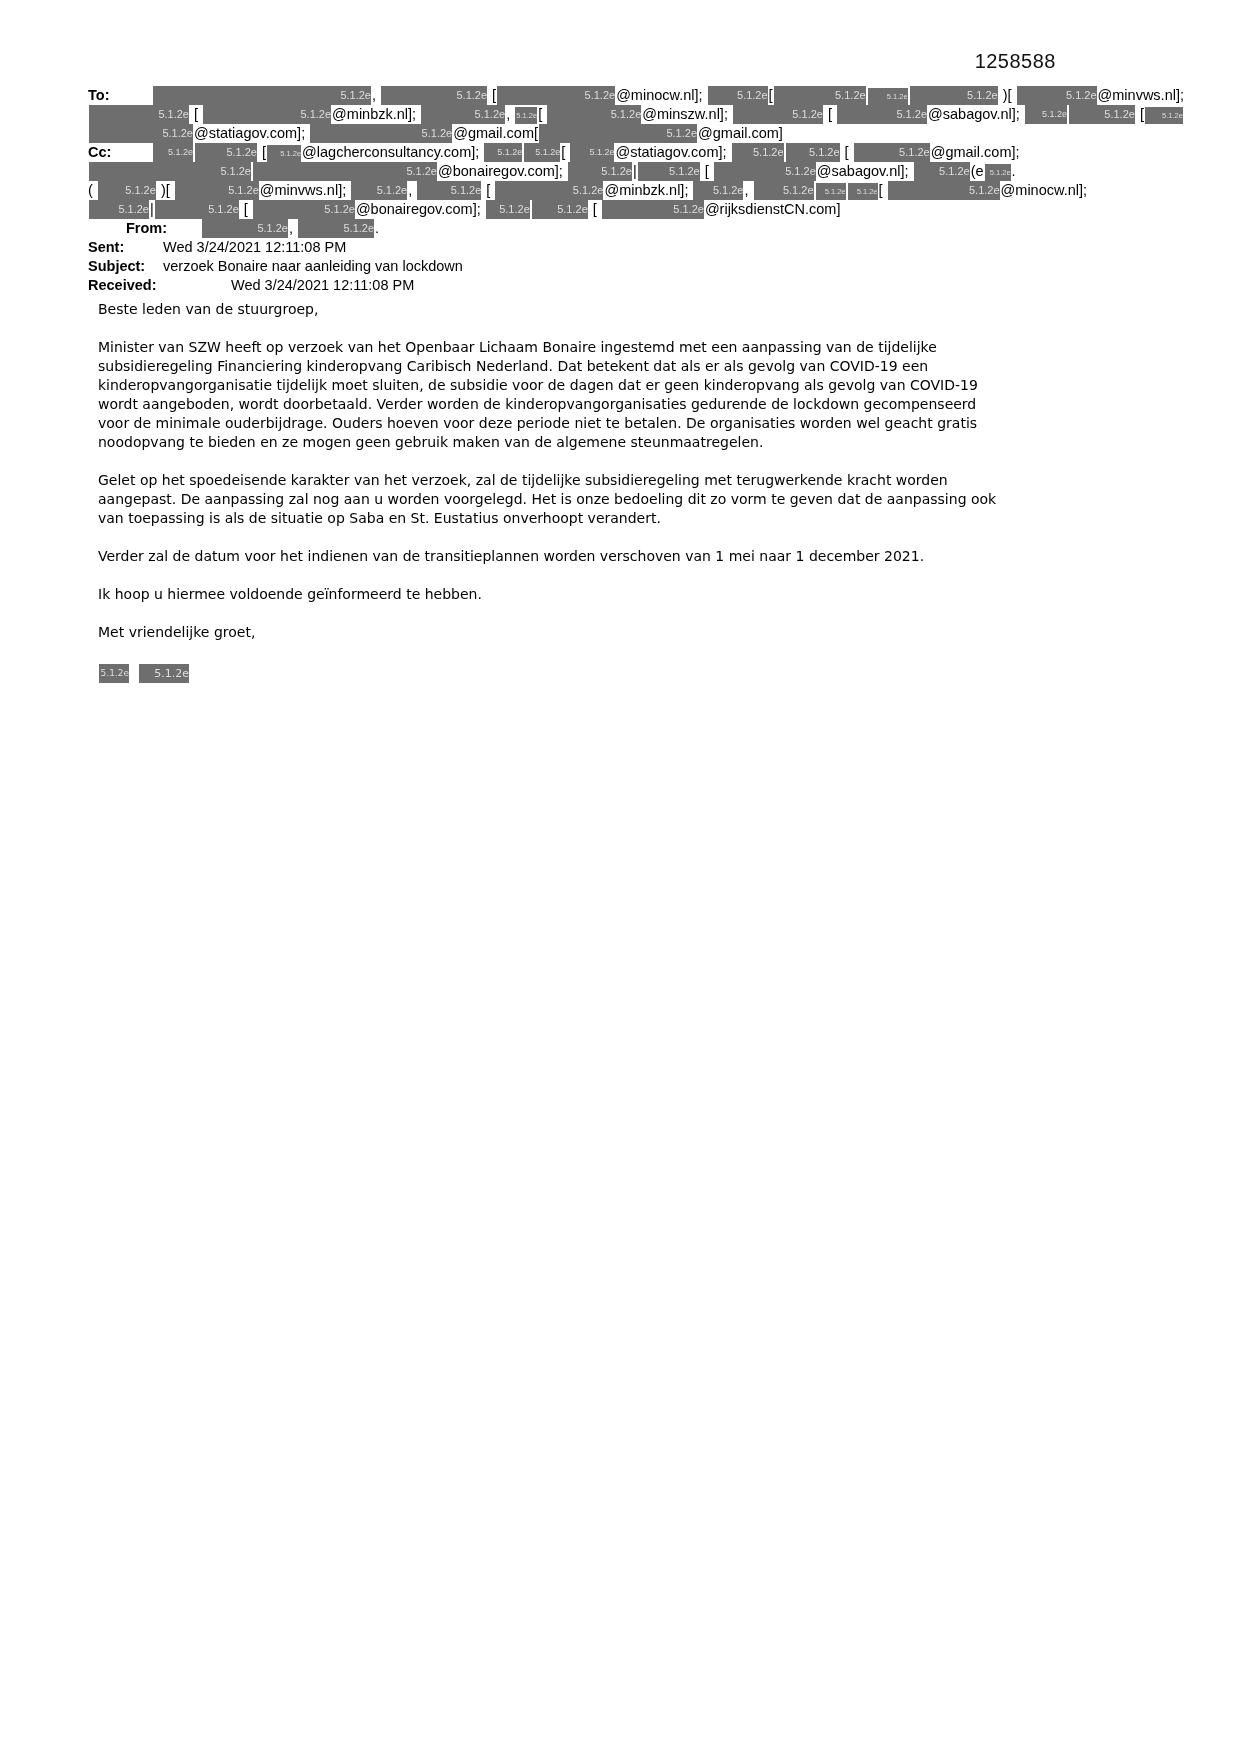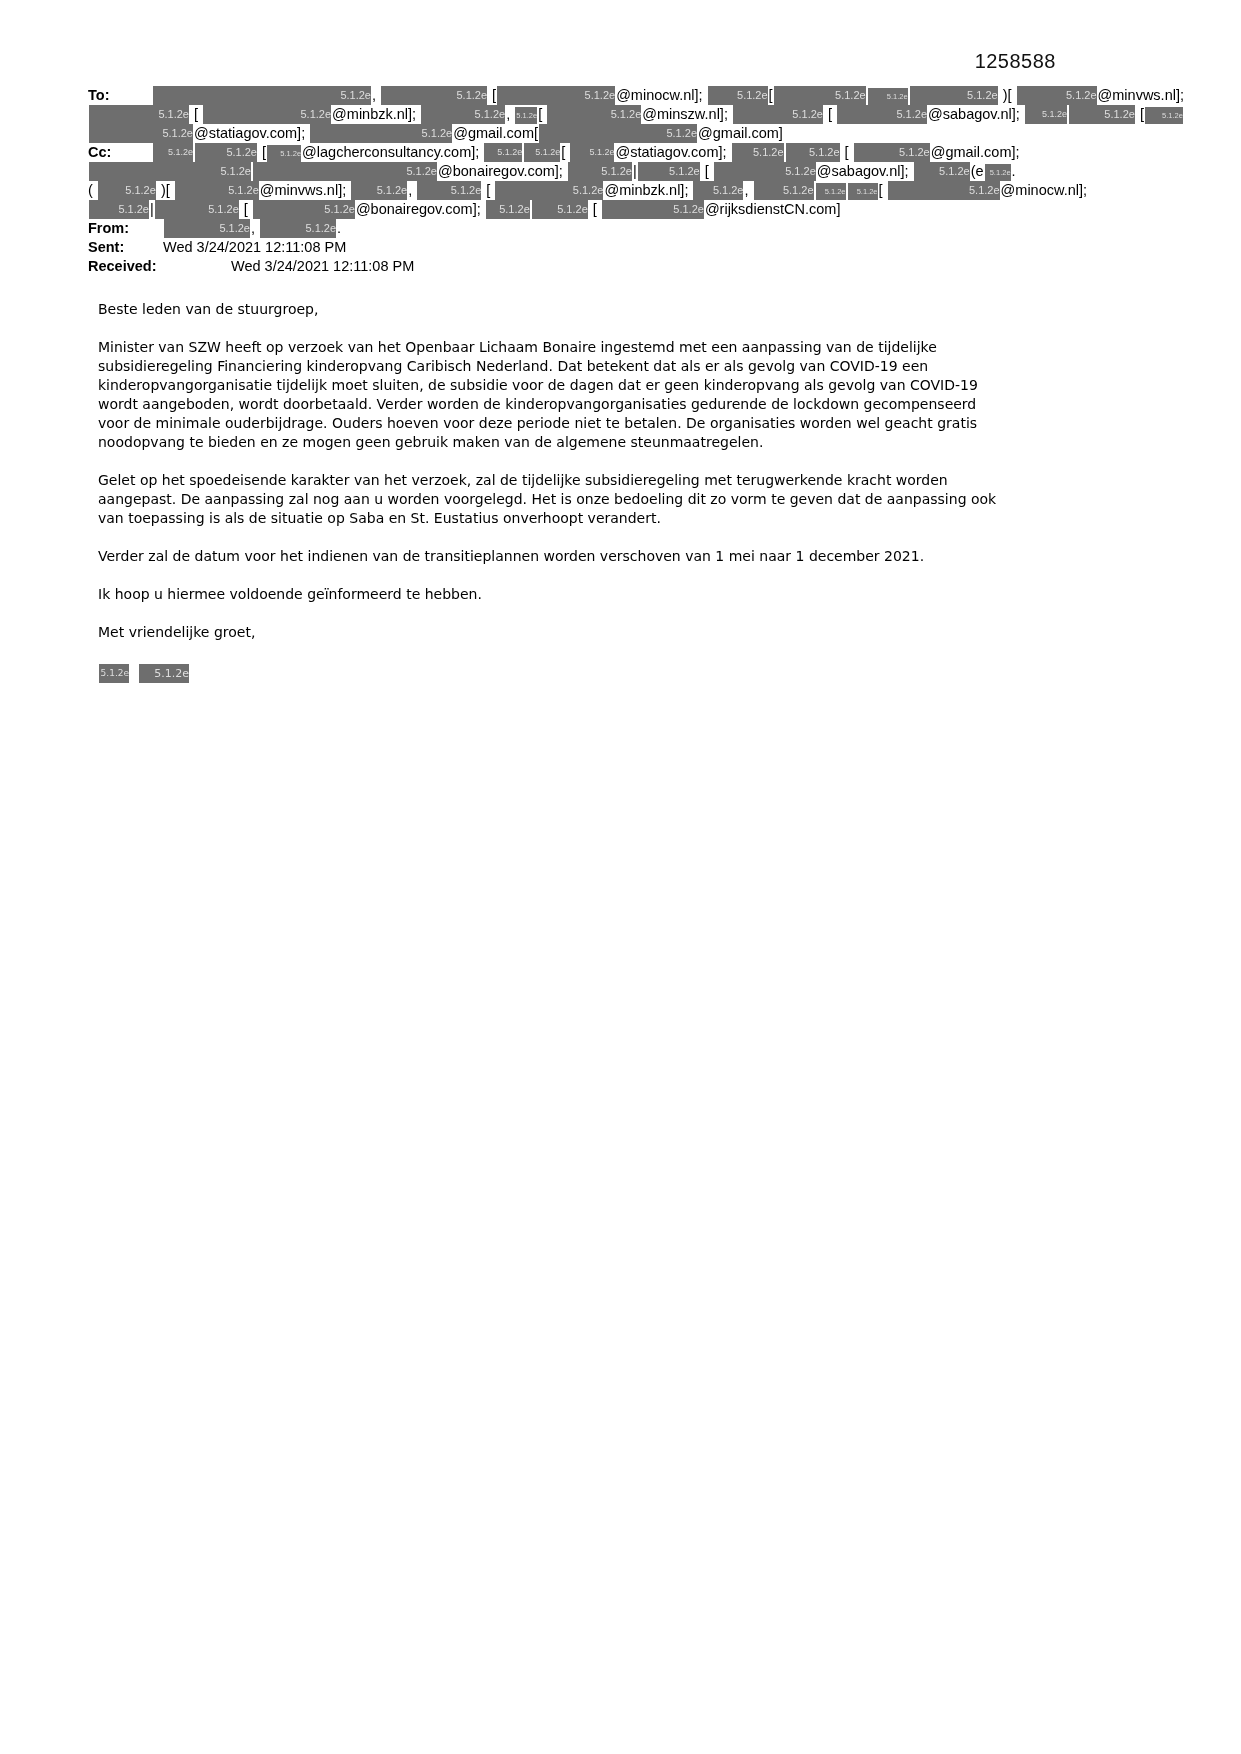--- a/index.html
+++ b/index.html
@@ -51,22 +51,23 @@
   <div class="doc-number">1258588</div>
 
   <div class="header-block" id="header-lines">
       <div class="hline"><span class="flabel" style="width: 64px;">To:</span><span class="red" style="width: 218px; background: rgb(110, 110, 110); color: rgb(222, 222, 222);">5.1.2e</span><span class="htext">, </span><span class="red" style="width: 106px; background: rgb(110, 110, 110); color: rgb(222, 222, 222);">5.1.2e</span><span class="htext"> [</span><span class="red" style="width: 118px; background: rgb(110, 110, 110); color: rgb(222, 222, 222);">5.1.2e</span><span class="htext">@minocw.nl]; </span><span class="red" style="width: 60px; background: rgb(110, 110, 110); color: rgb(222, 222, 222);">5.1.2e</span><span class="htext">[</span><span class="red" style="width: 92px; background: rgb(110, 110, 110); color: rgb(222, 222, 222);">5.1.2e</span><span class="red tiny" style="width: 40px; background: rgb(110, 110, 110); color: rgb(222, 222, 222);">5.1.2e</span><span class="red" style="width: 88px; background: rgb(110, 110, 110); color: rgb(222, 222, 222);">5.1.2e</span><span class="htext"> )[ </span><span class="red" style="width: 80px; background: rgb(110, 110, 110); color: rgb(222, 222, 222);">5.1.2e</span><span class="htext">@minvws.nl];</span></div>
       <div class="hline"><span class="red" style="width: 100px; background: rgb(110, 110, 110); color: rgb(222, 222, 222);">5.1.2e</span><span class="htext"> [ </span><span class="red" style="width: 128px; background: rgb(110, 110, 110); color: rgb(222, 222, 222);">5.1.2e</span><span class="htext">@minbzk.nl]; </span><span class="red" style="width: 84px; background: rgb(110, 110, 110); color: rgb(222, 222, 222);">5.1.2e</span><span class="htext">, </span><span class="red tiny" style="width: 22px; background: rgb(110, 110, 110); color: rgb(222, 222, 222);">5.1.2e</span><span class="htext">[ </span><span class="red" style="width: 94px; background: rgb(110, 110, 110); color: rgb(222, 222, 222);">5.1.2e</span><span class="htext">@minszw.nl]; </span><span class="red" style="width: 90px; background: rgb(110, 110, 110); color: rgb(222, 222, 222);">5.1.2e</span><span class="htext"> [ </span><span class="red" style="width: 90px; background: rgb(110, 110, 110); color: rgb(222, 222, 222);">5.1.2e</span><span class="htext">@sabagov.nl]; </span><span class="red small" style="width: 42px; background: rgb(110, 110, 110); color: rgb(222, 222, 222);">5.1.2e</span><span class="red" style="width: 66px; background: rgb(110, 110, 110); color: rgb(222, 222, 222);">5.1.2e</span><span class="htext"> [</span><span class="red tiny" style="width: 38px; background: rgb(110, 110, 110); color: rgb(222, 222, 222);">5.1.2e</span></div>
       <div class="hline"><span class="red" style="width: 104px; background: rgb(110, 110, 110); color: rgb(222, 222, 222);">5.1.2e</span><span class="htext">@statiagov.com]; </span><span class="red" style="width: 142px; background: rgb(110, 110, 110); color: rgb(222, 222, 222);">5.1.2e</span><span class="htext">@gmail.com[</span><span class="red" style="width: 158px; background: rgb(110, 110, 110); color: rgb(222, 222, 222);">5.1.2e</span><span class="htext">@gmail.com]</span></div>
       <div class="hline"><span class="flabel" style="width: 64px;">Cc:</span><span class="red small" style="width: 40px; background: rgb(110, 110, 110); color: rgb(222, 222, 222);">5.1.2e</span><span class="red" style="width: 62px; background: rgb(110, 110, 110); color: rgb(222, 222, 222);">5.1.2e</span><span class="htext"> [</span><span class="red tiny" style="width: 34px; background: rgb(110, 110, 110); color: rgb(222, 222, 222);">5.1.2e</span><span class="htext">@lagcherconsultancy.com]; </span><span class="red small" style="width: 38px; background: rgb(110, 110, 110); color: rgb(222, 222, 222);">5.1.2e</span><span class="red small" style="width: 36px; background: rgb(110, 110, 110); color: rgb(222, 222, 222);">5.1.2e</span><span class="htext">[ </span><span class="red small" style="width: 44px; background: rgb(110, 110, 110); color: rgb(222, 222, 222);">5.1.2e</span><span class="htext">@statiagov.com]; </span><span class="red" style="width: 52px; background: rgb(110, 110, 110); color: rgb(222, 222, 222);">5.1.2e</span><span class="red" style="width: 54px; background: rgb(110, 110, 110); color: rgb(222, 222, 222);">5.1.2e</span><span class="htext"> [ </span><span class="red" style="width: 76px; background: rgb(110, 110, 110); color: rgb(222, 222, 222);">5.1.2e</span><span class="htext">@gmail.com];</span></div>
       <div class="hline"><span class="red" style="width: 162px; background: rgb(110, 110, 110); color: rgb(222, 222, 222);">5.1.2e</span><span class="red" style="width: 184px; background: rgb(110, 110, 110); color: rgb(222, 222, 222);">5.1.2e</span><span class="htext">@bonairegov.com]; </span><span class="red" style="width: 64px; background: rgb(110, 110, 110); color: rgb(222, 222, 222);">5.1.2e</span><span class="htext">|</span><span class="red" style="width: 62px; background: rgb(110, 110, 110); color: rgb(222, 222, 222);">5.1.2e</span><span class="htext"> [ </span><span class="red" style="width: 102px; background: rgb(110, 110, 110); color: rgb(222, 222, 222);">5.1.2e</span><span class="htext">@sabagov.nl]; </span><span class="red" style="width: 56px; background: rgb(110, 110, 110); color: rgb(222, 222, 222);">5.1.2e</span><span class="htext">(e</span><span class="red tiny" style="width: 26px; background: rgb(110, 110, 110); color: rgb(222, 222, 222);">5.1.2e</span><span class="htext">.</span></div>
       <div class="hline"><span class="htext">( </span><span class="red" style="width: 58px; background: rgb(110, 110, 110); color: rgb(222, 222, 222);">5.1.2e</span><span class="htext"> )[ </span><span class="red" style="width: 84px; background: rgb(110, 110, 110); color: rgb(222, 222, 222);">5.1.2e</span><span class="htext">@minvws.nl]; </span><span class="red" style="width: 56px; background: rgb(110, 110, 110); color: rgb(222, 222, 222);">5.1.2e</span><span class="htext">, </span><span class="red" style="width: 64px; background: rgb(110, 110, 110); color: rgb(222, 222, 222);">5.1.2e</span><span class="htext"> [ </span><span class="red" style="width: 108px; background: rgb(110, 110, 110); color: rgb(222, 222, 222);">5.1.2e</span><span class="htext">@minbzk.nl]; </span><span class="red" style="width: 50px; background: rgb(110, 110, 110); color: rgb(222, 222, 222);">5.1.2e</span><span class="htext">, </span><span class="red" style="width: 60px; background: rgb(110, 110, 110); color: rgb(222, 222, 222);">5.1.2e</span><span class="red tiny" style="width: 30px; background: rgb(110, 110, 110); color: rgb(222, 222, 222);">5.1.2e</span><span class="red tiny" style="width: 30px; background: rgb(110, 110, 110); color: rgb(222, 222, 222);">5.1.2e</span><span class="htext">[ </span><span class="red" style="width: 112px; background: rgb(110, 110, 110); color: rgb(222, 222, 222);">5.1.2e</span><span class="htext">@minocw.nl];</span></div>
       <div class="hline"><span class="red" style="width: 60px; background: rgb(110, 110, 110); color: rgb(222, 222, 222);">5.1.2e</span><span class="htext">|</span><span class="red" style="width: 84px; background: rgb(110, 110, 110); color: rgb(222, 222, 222);">5.1.2e</span><span class="htext"> [ </span><span class="red" style="width: 102px; background: rgb(110, 110, 110); color: rgb(222, 222, 222);">5.1.2e</span><span class="htext">@bonairegov.com]; </span><span class="red" style="width: 44px; background: rgb(110, 110, 110); color: rgb(222, 222, 222);">5.1.2e</span><span class="red" style="width: 56px; background: rgb(110, 110, 110); color: rgb(222, 222, 222);">5.1.2e</span><span class="htext"> [ </span><span class="red" style="width: 102px; background: rgb(110, 110, 110); color: rgb(222, 222, 222);">5.1.2e</span><span class="htext">@rijksdienstCN.com]</span></div>
-      <div class="hline"><span class="flabel" style="width: 75px;">From:</span><span class="red" style="width: 86px; background: rgb(110, 110, 110); color: rgb(222, 222, 222);">5.1.2e</span><span class="htext">, </span><span class="red" style="width: 76px; background: rgb(110, 110, 110); color: rgb(222, 222, 222);">5.1.2e</span><span class="htext">.</span></div>
+      <div class="hline"><span class="flabel" style="width: 75px; margin-left: 38px;">From:</span><span class="red" style="width: 86px; background: rgb(110, 110, 110); color: rgb(222, 222, 222);">5.1.2e</span><span class="htext">, </span><span class="red" style="width: 76px; background: rgb(110, 110, 110); color: rgb(222, 222, 222);">5.1.2e</span><span class="htext">.</span></div>
       <div class="hline"><span class="flabel" style="width: 75px;">Sent:</span><span class="htext">Wed 3/24/2021 12:11:08 PM</span></div>
+      <div class="hline"><span class="flabel" style="width: 75px;">Subject:</span><span class="htext">verzoek Bonaire naar aanleiding van lockdown</span></div>
       <div class="hline"><span class="flabel" style="width: 75px;">Received:</span><span class="hspace" style="width: 68px;"></span><span class="htext">Wed 3/24/2021 12:11:08 PM</span></div>
     </div>
 
   <div class="body-block">
     <p>Beste leden van de stuurgroep,</p>
     <p>Minister van SZW heeft op verzoek van het Openbaar Lichaam Bonaire ingestemd met een aanpassing van de tijdelijke subsidieregeling Financiering kinderopvang Caribisch Nederland. Dat betekent dat als er als gevolg van COVID-19 een kinderopvangorganisatie tijdelijk moet sluiten, de subsidie voor de dagen dat er geen kinderopvang als gevolg van COVID-19 wordt aangeboden, wordt doorbetaald. Verder worden de kinderopvangorganisaties gedurende de lockdown gecompenseerd voor de minimale ouderbijdrage. Ouders hoeven voor deze periode niet te betalen. De organisaties worden wel geacht gratis noodopvang te bieden en ze mogen geen gebruik maken van de algemene steunmaatregelen.</p>
     <p>Gelet op het spoedeisende karakter van het verzoek, zal de tijdelijke subsidieregeling met terugwerkende kracht worden aangepast. De aanpassing zal nog aan u worden voorgelegd. Het is onze bedoeling dit zo vorm te geven dat de aanpassing ook van toepassing is als de situatie op Saba en St. Eustatius onverhoopt verandert.</p>
     <p>Verder zal de datum voor het indienen van de transitieplannen worden verschoven van 1 mei naar 1 december 2021.</p>
     <p>Ik hoop u hiermee voldoende geïnformeerd te hebben.</p>
     <p>Met vriendelijke groet,</p>

